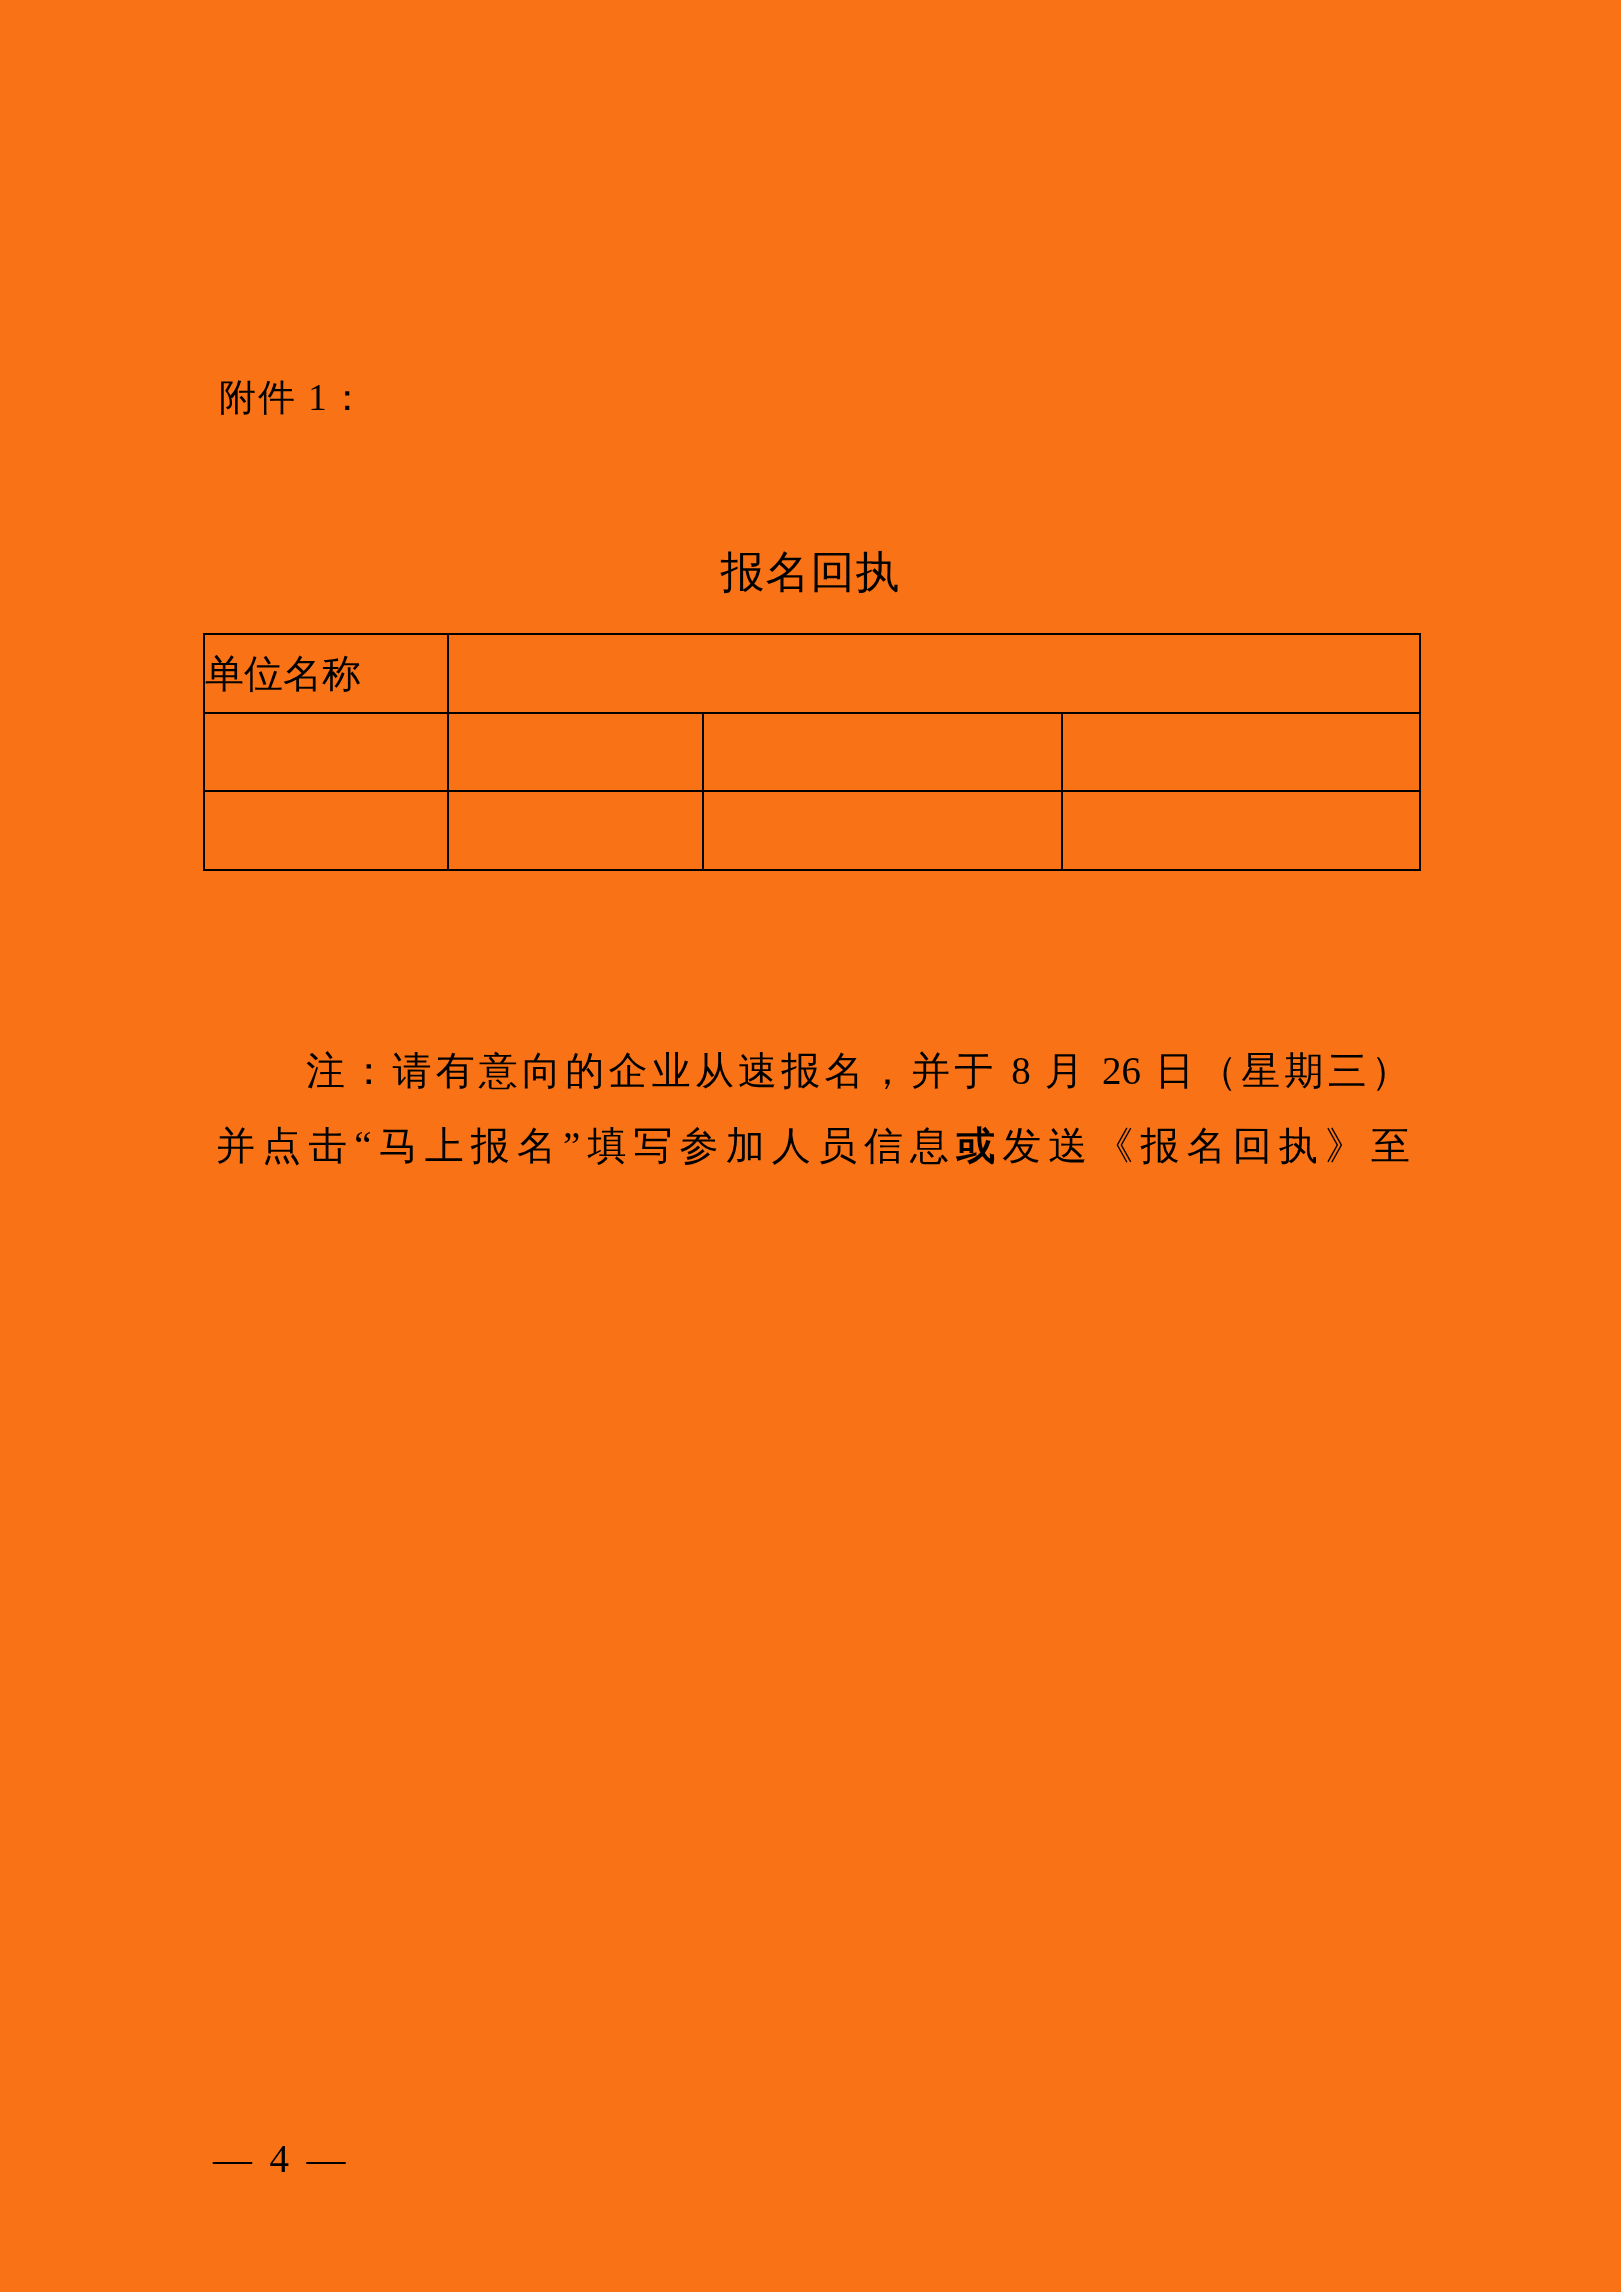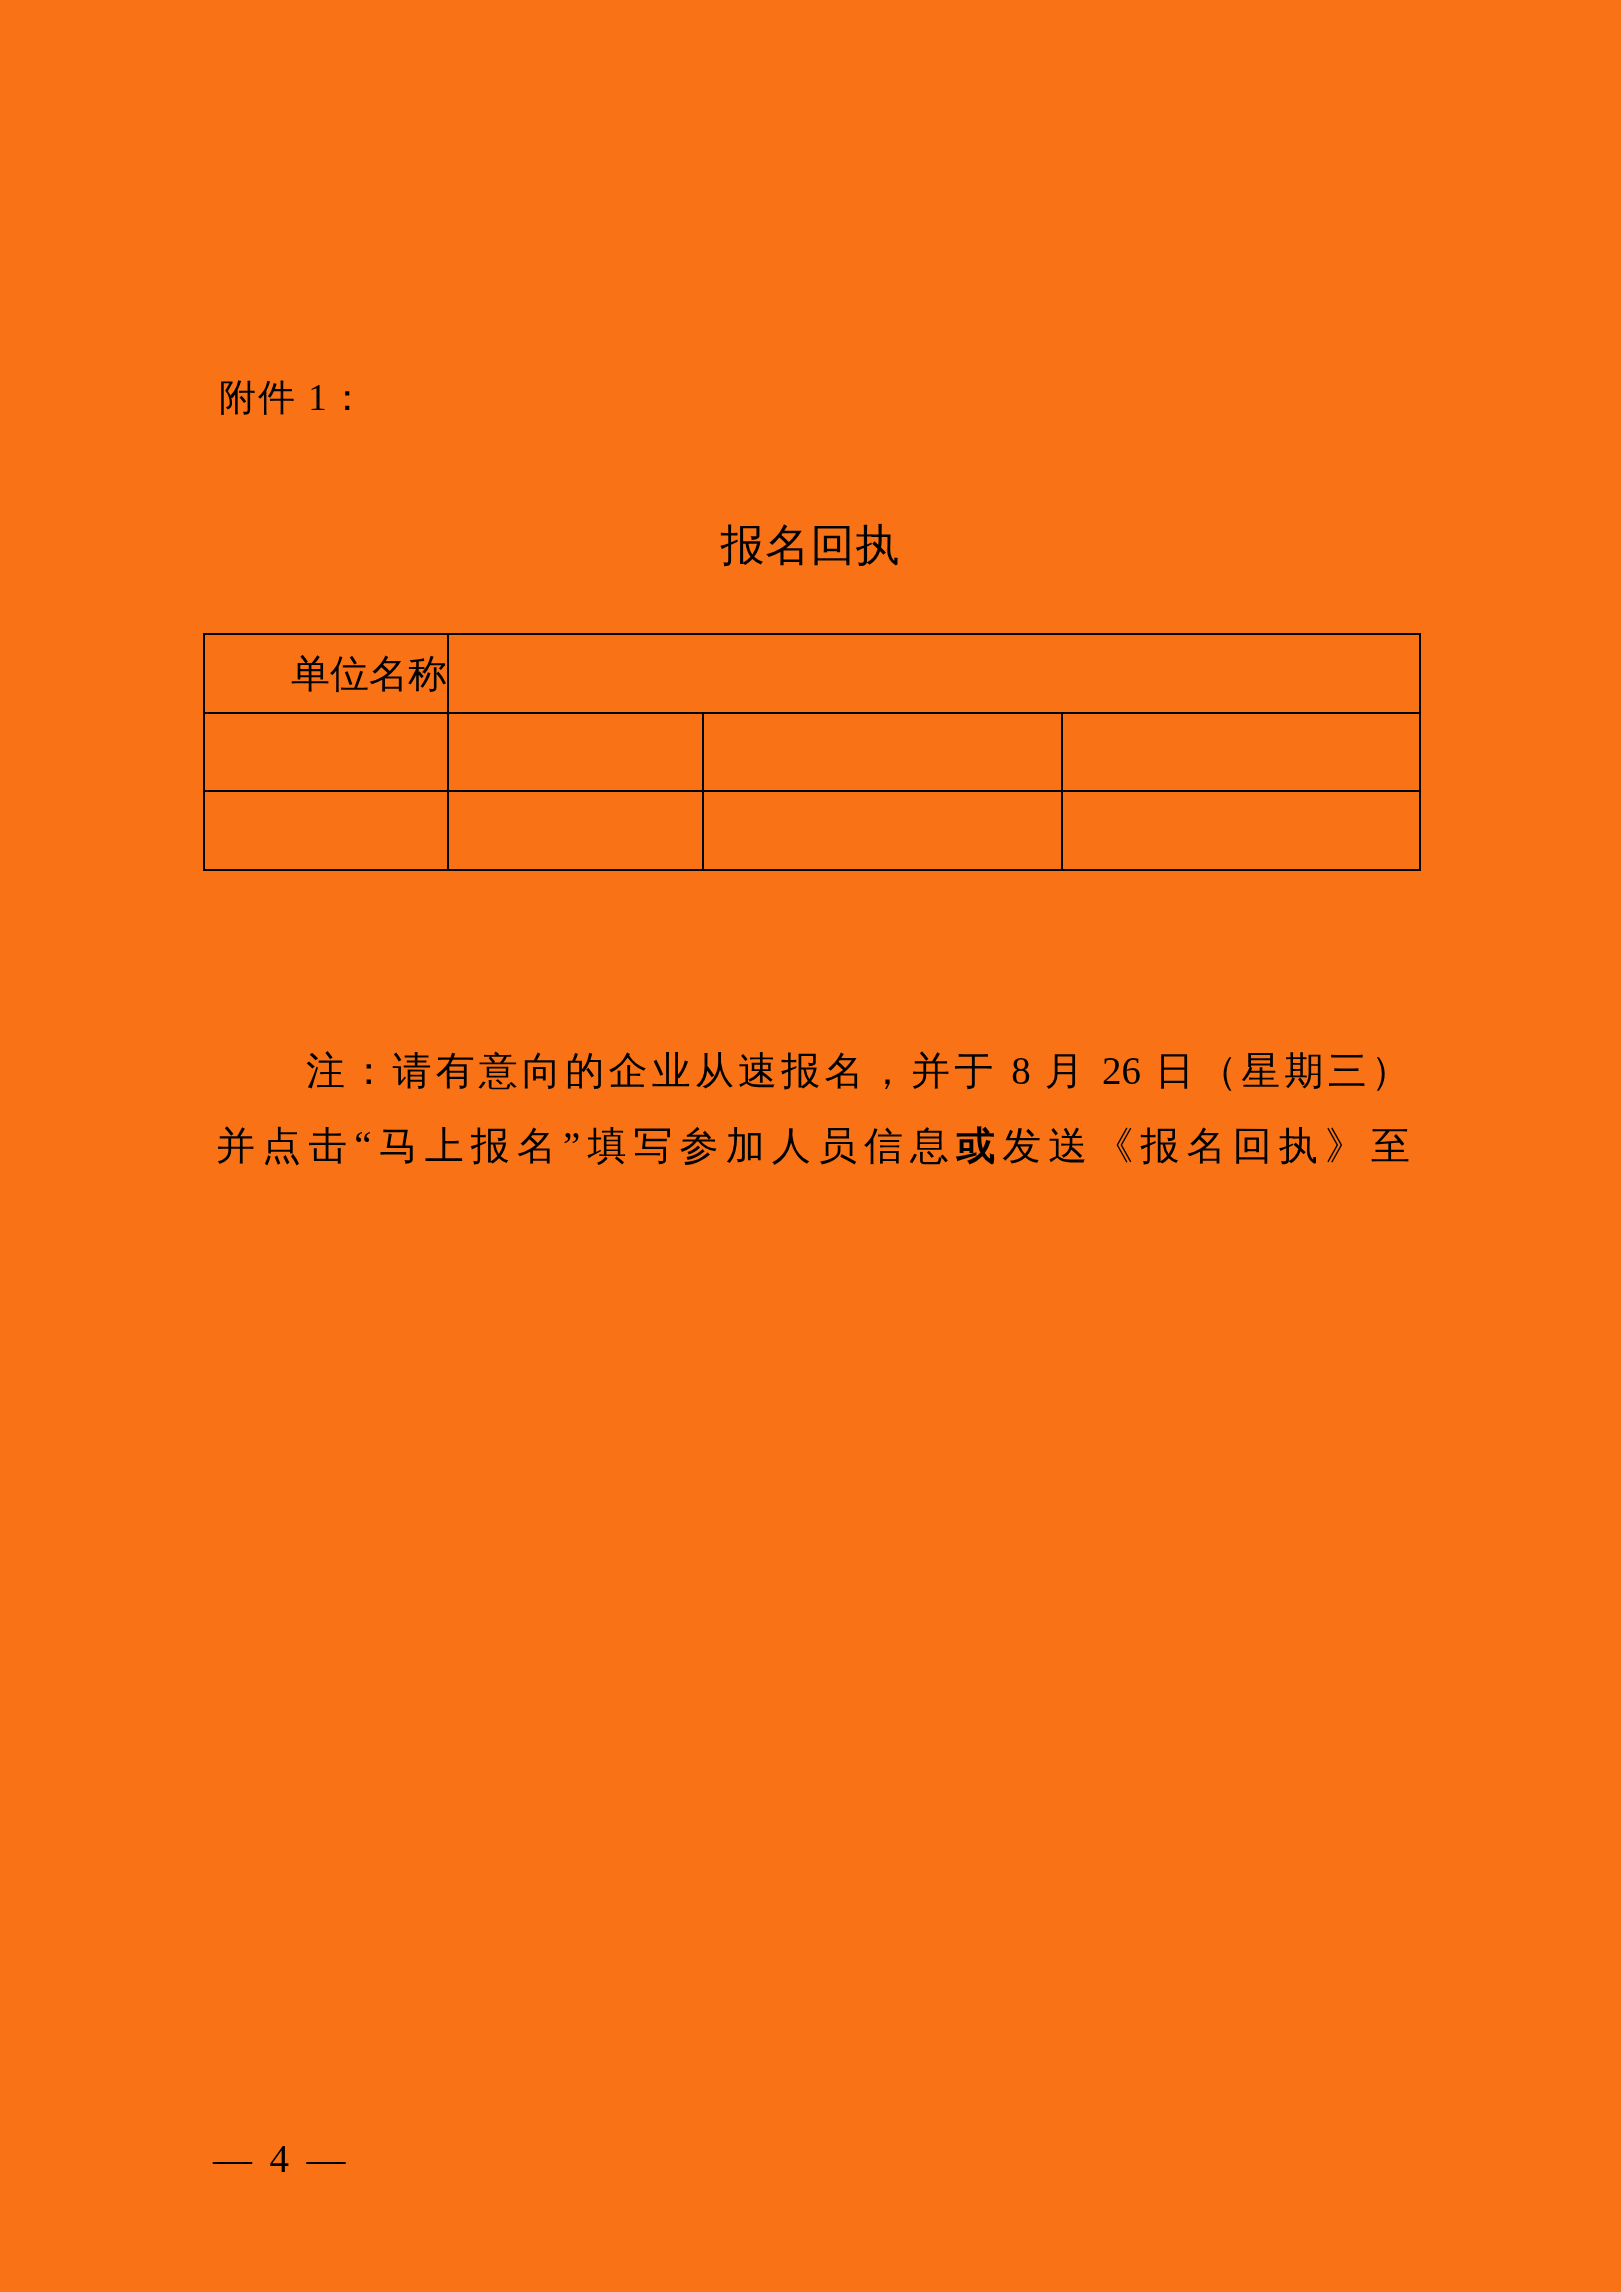--- a/index.html
+++ b/index.html
@@ -21,40 +21,40 @@
     left: 219px;
     top: 376px;
     font-size: 37px;
     line-height: 43px;
     letter-spacing: 2px;
     white-space: nowrap;
   }
   .doc-title {
     position: absolute;
     left: 0;
-    top: 520px;
+    top: 547px;
     width: 100%;
     text-align: center;
     font-size: 44px;
     line-height: 51px;
     letter-spacing: 1px;
     white-space: nowrap;
   }
   table.reg-table {
     position: absolute;
     left: 203px;
     top: 633px;
     width: 1215px;
     border-collapse: collapse;
     table-layout: fixed;
   }
   table.reg-table td {
     border: 2px solid #000000;
     height: 76px;
-    text-align: right;
+    text-align: left;
     vertical-align: middle;
     font-size: 39px;
     padding: 0;
     overflow: hidden;
   }
   .note-block {
     position: absolute;
     left: 216px;
     top: 1033px;
     width: 1194px;

